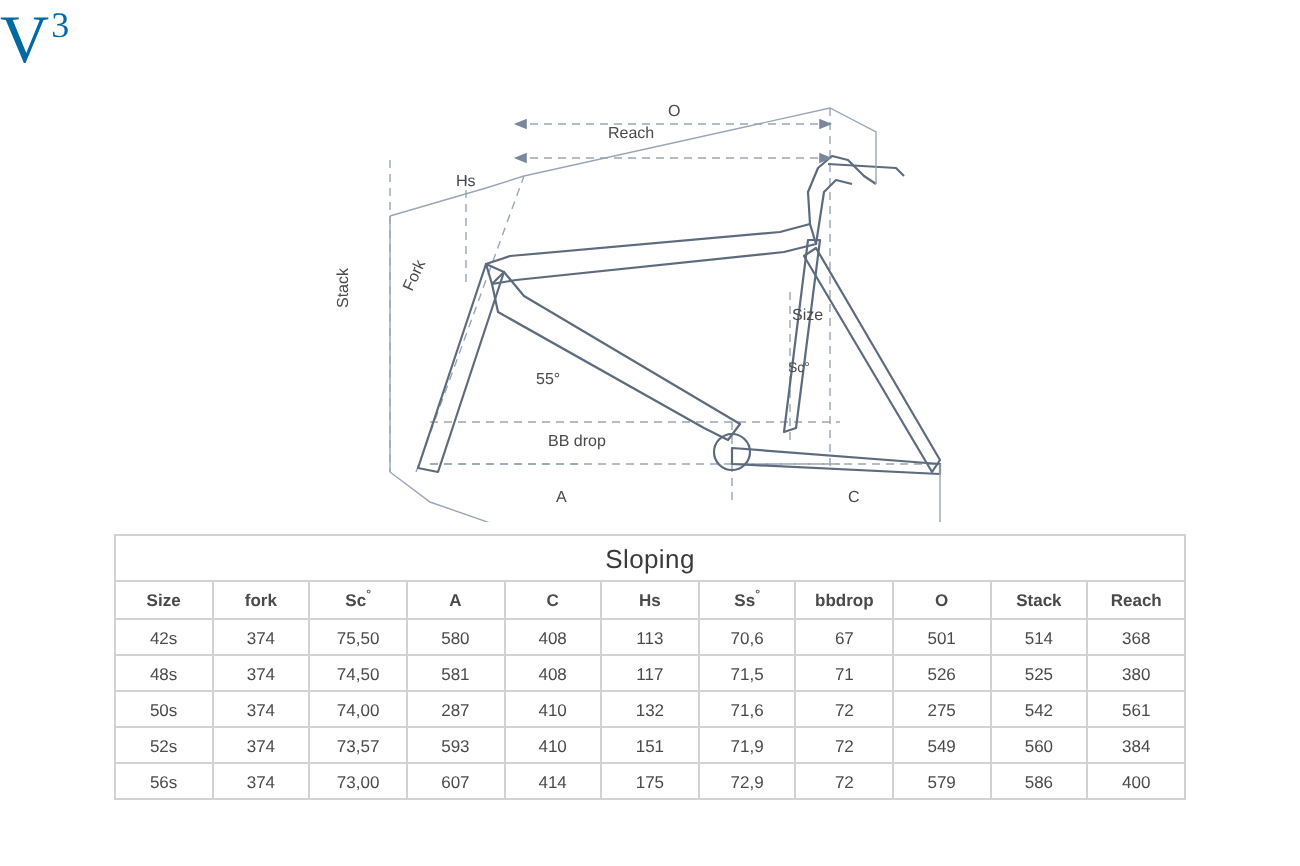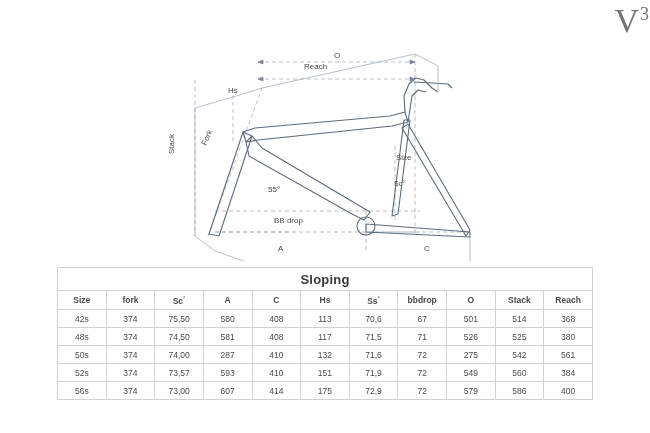--- a/index.html
+++ b/index.html
@@ -20,24 +20,24 @@
     width: 650px;
     height: 433px;
   }
 
   
   .title {
     position: absolute;
     left: 0;
     top: 2px;
     width: 650px;
-    text-align: right;
+    text-align: left;
     font-size: 34px;
     letter-spacing: 1px;
-    color: #737373;
+    color: #0369a1;
     font-family: "Liberation Serif", serif;
   }
   .title .sup {
     font-size: 18px;
     vertical-align: super;
   }
 
   
   #geo {
     position: absolute;
@@ -71,21 +71,21 @@
     border: 1px solid #d2d2d2;
     text-align: center;
     font-size: 8.5px;
     color: #4a4a4a;
     height: 17px;
     padding: 0;
     font-weight: normal;
   }
   table.geo tr.head-title th {
     font-size: 13px;
-    font-weight: bold;
+    font-weight: normal;
     color: #3a3a3a;
     height: 22px;
     letter-spacing: .2px;
   }
   table.geo tr.head-cols th {
     font-weight: bold;
     font-size: 8.5px;
     height: 18px;
   }
   .sup-sm { font-size: 6px; vertical-align: super; }

